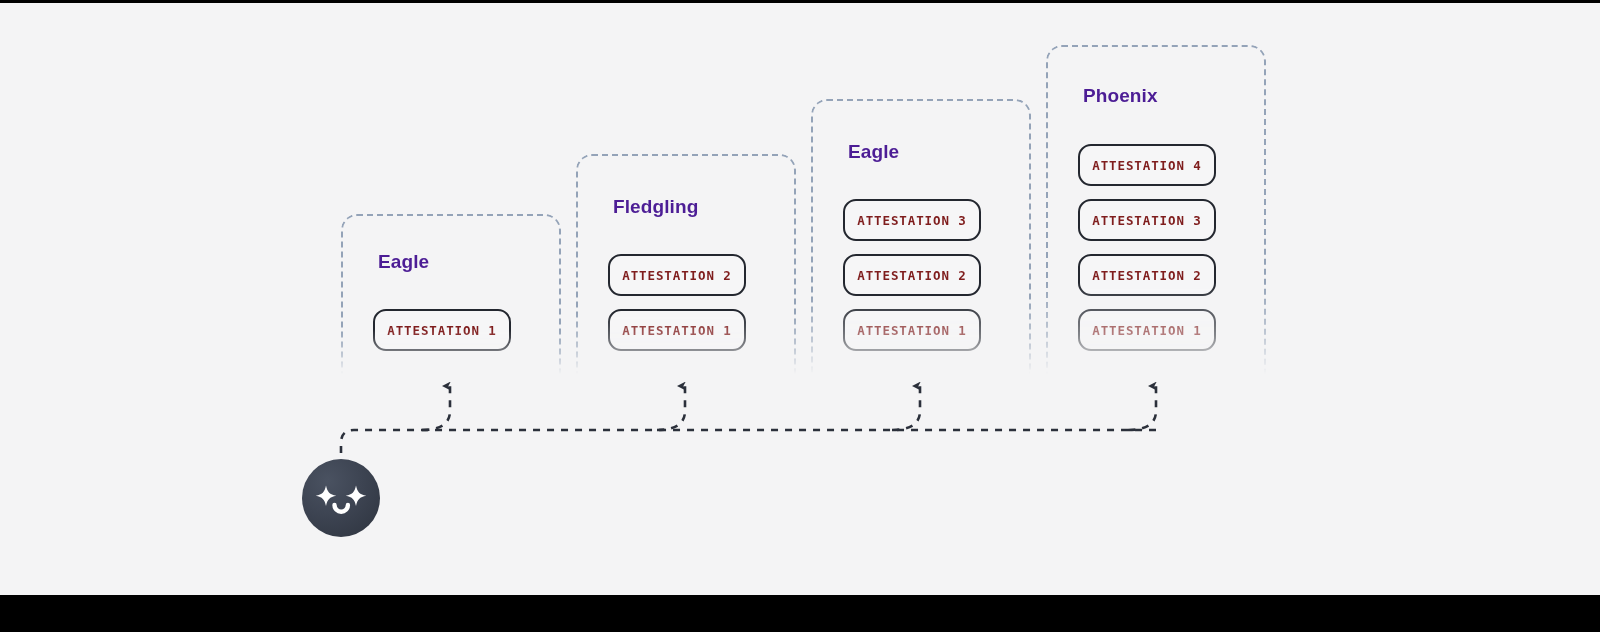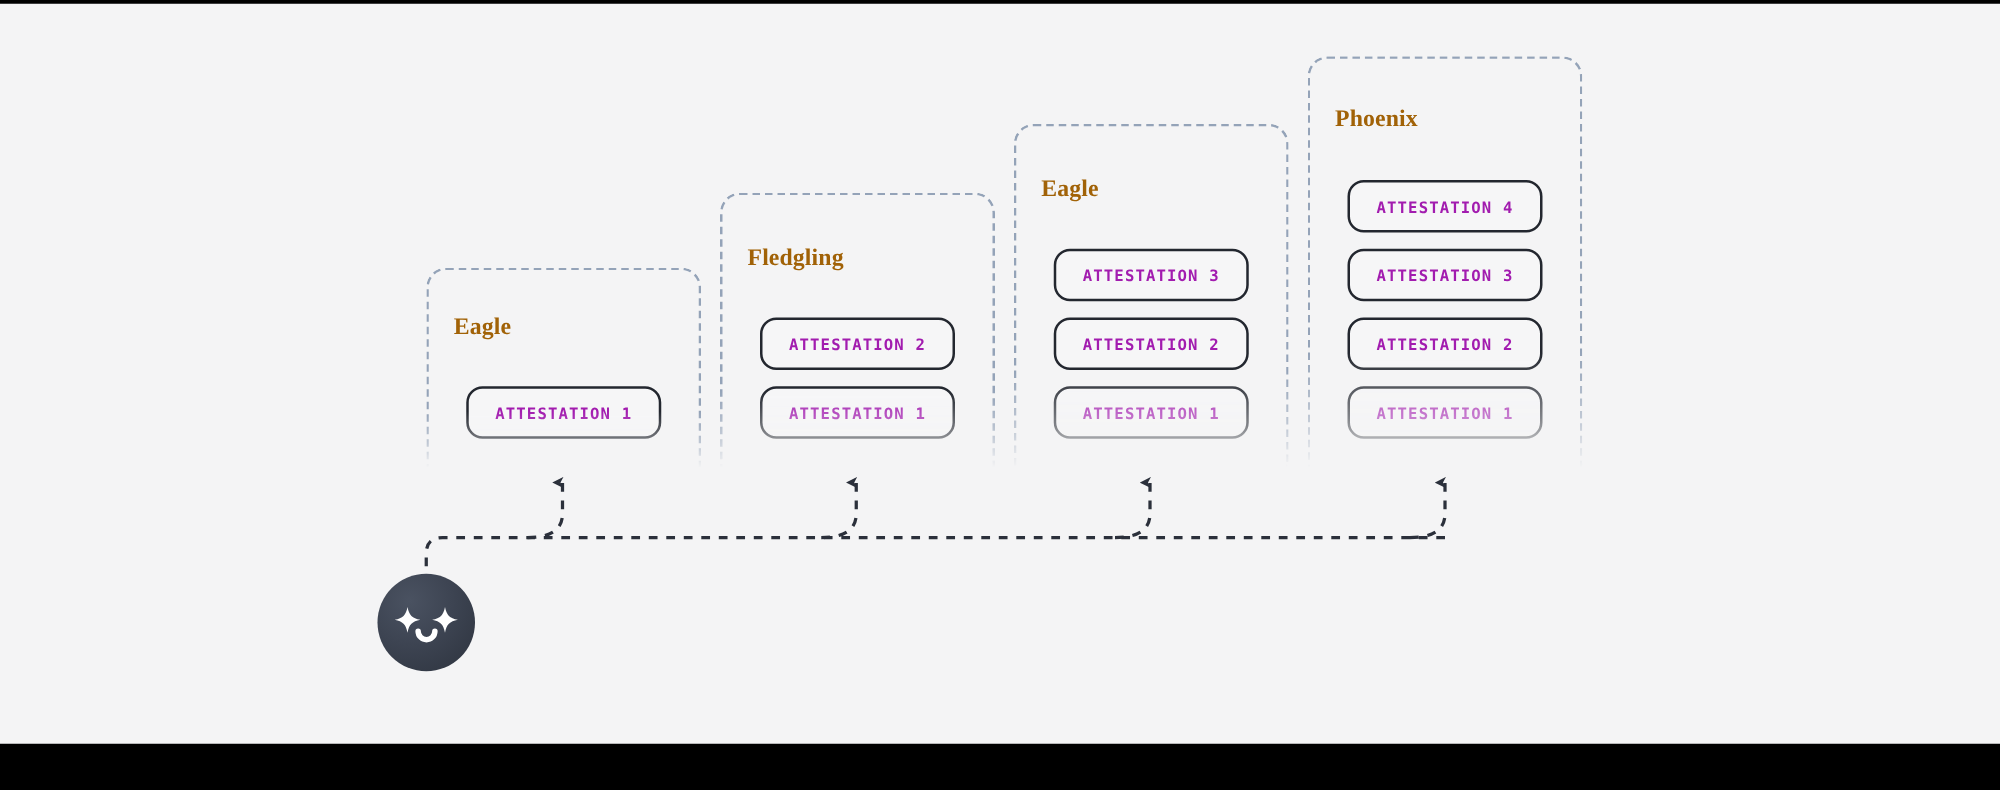--- a/index.html
+++ b/index.html
@@ -28,50 +28,49 @@
     border-left: 2px dashed #94a3b8;
     border-right: 2px dashed #94a3b8;
     border-top: 2px dashed #94a3b8;
     border-top-left-radius: 16px;
     border-top-right-radius: 16px;
     -webkit-mask-image: linear-gradient(to bottom, #000 0%, #000 72%, rgba(0,0,0,0.55) 88%, rgba(0,0,0,0) 100%);
     mask-image: linear-gradient(to bottom, #000 0%, #000 72%, rgba(0,0,0,0.55) 88%, rgba(0,0,0,0) 100%);
   }
   .col-title {
     position: absolute;
-    left: 20px;
+    left: 35px;
     font-size: 19px;
     font-weight: bold;
-    color: #a16207;
+    color: #4c1d95;
     letter-spacing: 0.1px;
     white-space: nowrap;
-    font-family: Liberation Serif, serif;
   }
   .pill-stack {
     position: absolute;
     left: 30px;
     bottom: 0;
     display: flex;
     flex-direction: column-reverse;
     gap: 13px;
   }
   .pill {
-    width: 156px;
+    width: 138px;
     height: 42px;
     border: 2px solid #23272f;
     border-radius: 13px;
     background: #f6f6f7;
     display: flex;
     align-items: center;
     justify-content: center;
     font-family: "DejaVu Sans Mono", "Liberation Mono", monospace;
     font-size: 12.5px;
     font-weight: bold;
     letter-spacing: 0.9px;
-    color: #a21caf;
+    color: #7f1d1d;
     white-space: nowrap;
   }
   
   #wires {
     position: absolute;
     left: 0; top: 0;
     width: 1600px; height: 592px;
     pointer-events: none;
   }
   

